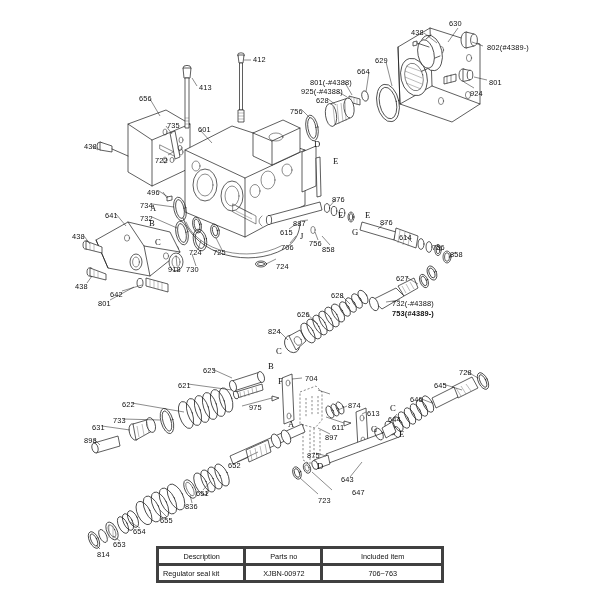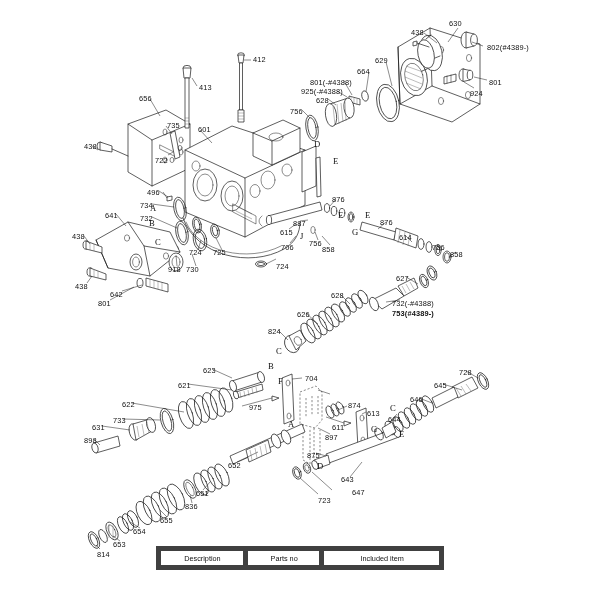--- a/index.html
+++ b/index.html
@@ -32,21 +32,21 @@
   
   #parts-table{
     position:absolute;
     left:156px;top:546px;
     width:288px;
     border-collapse:collapse;
     font-size:7.3px;
     background:#fff;
   }
   #parts-table th,#parts-table td{
-    border:5px solid #404040;
+    border:3px solid #404040;
     padding:2px 3px 2px 4px;
     font-weight:normal;
     height:10px;
     color:#111;
   }
   #parts-table th{text-align:center;}
   #parts-table td.desc{text-align:left;}
   #parts-table td.pn{text-align:center;}
   #parts-table td.inc{text-align:center;}
   .col-desc{width:88px;}
@@ -679,16 +679,21 @@
         <col class="col-inc">
     </colgroup>
     <thead>
       <tr>
         <th>Description</th>
         <th>Parts no</th>
         <th>Included item</th>
       </tr>
     </thead>
     <tbody>
+      <tr>
+        <td class="desc">Regulator seal kit</td>
+        <td class="pn">XJBN-00972</td>
+        <td class="inc">706~763</td>
+      </tr>
     </tbody>
   </table>
 
 </div>
 
 </body></html>

